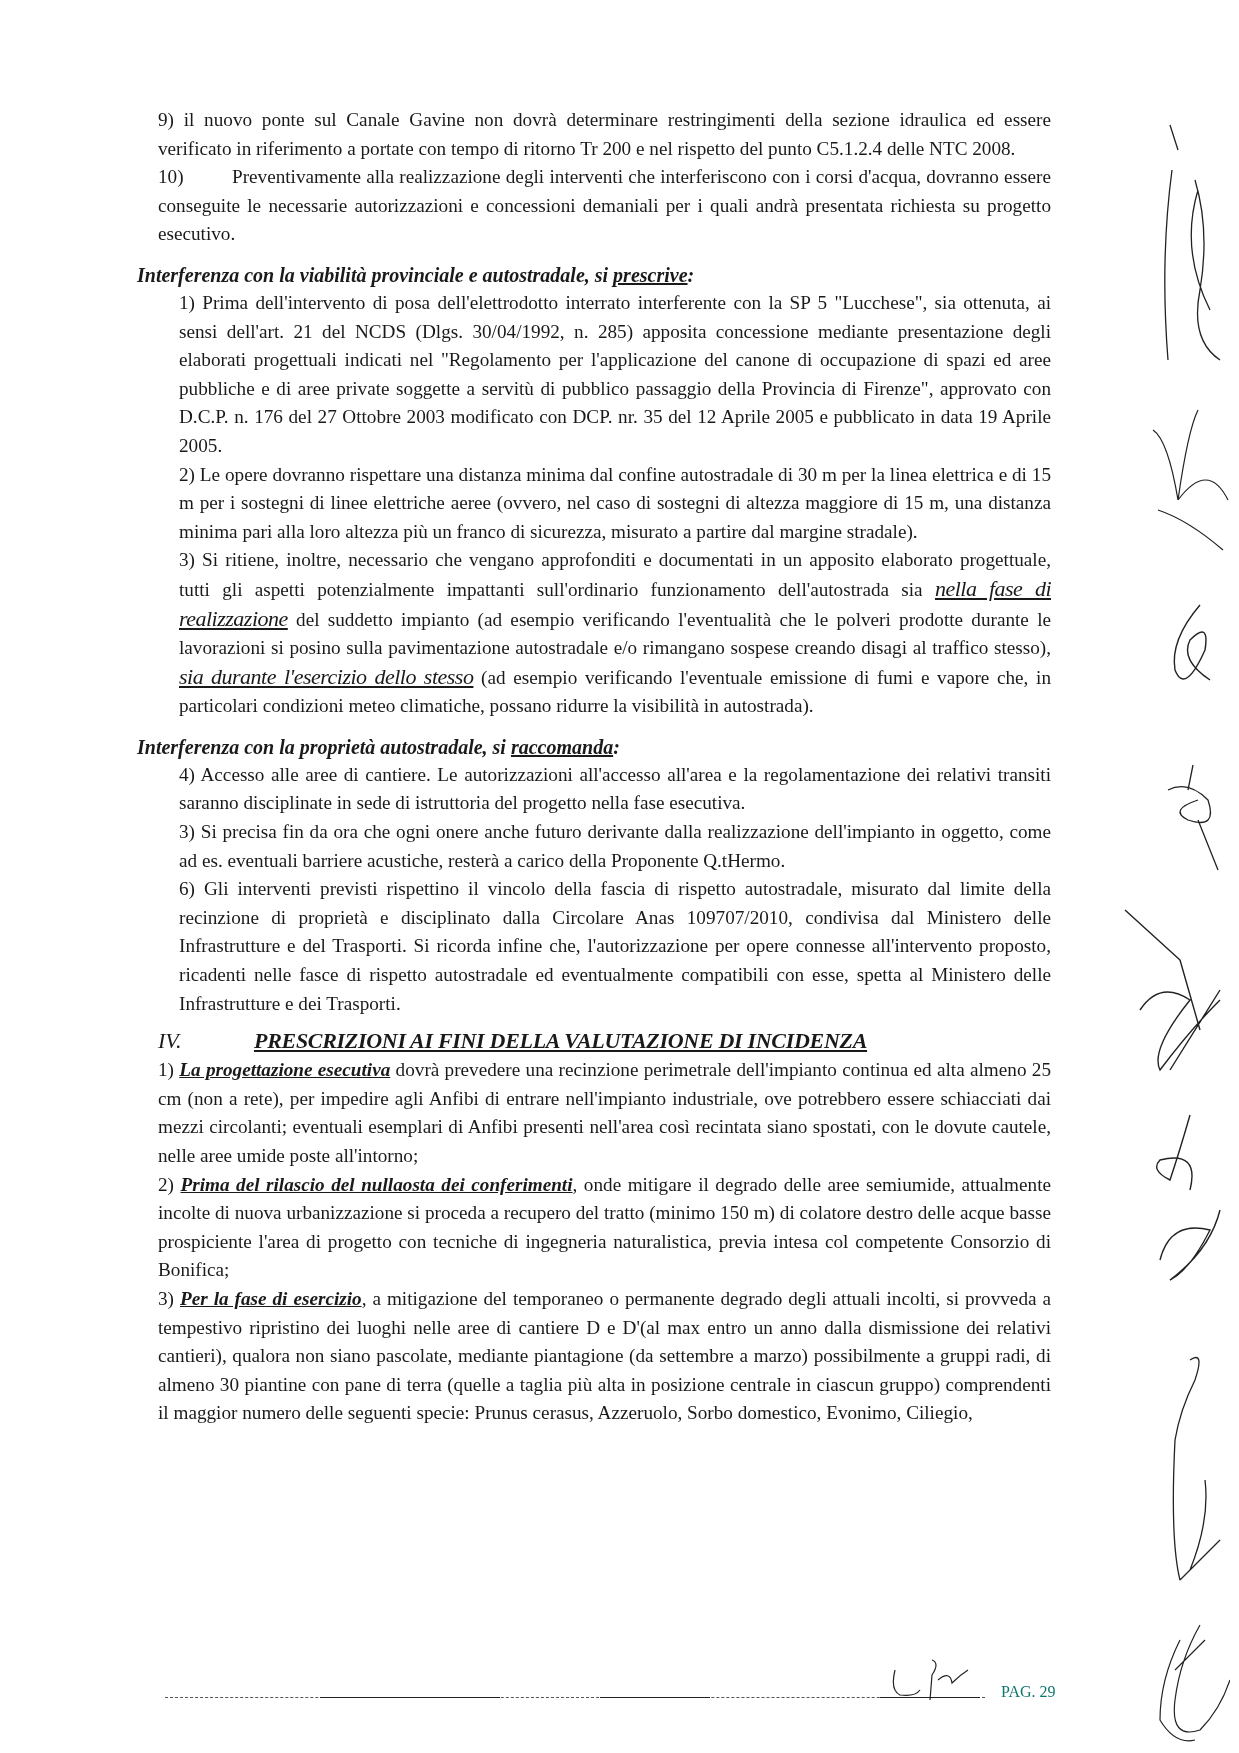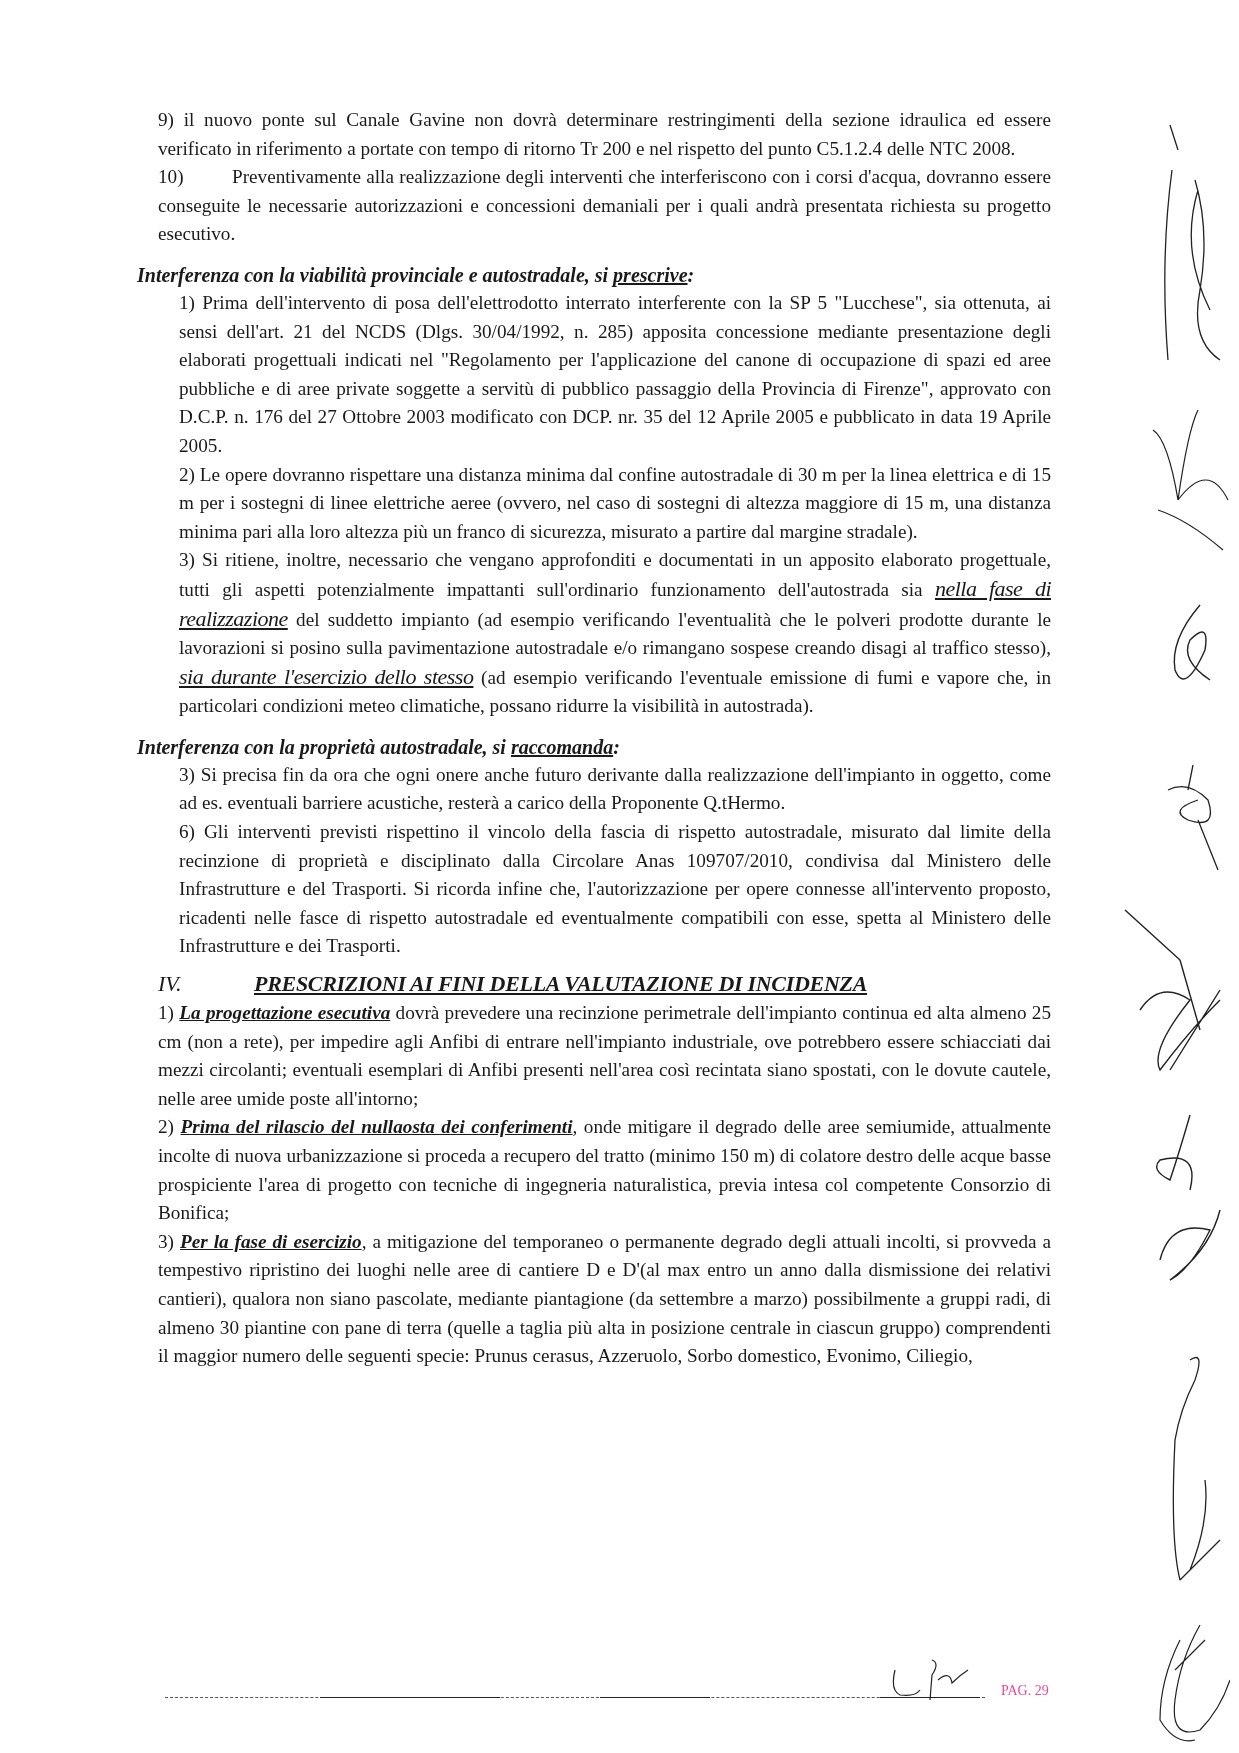--- a/index.html
+++ b/index.html
@@ -28,22 +28,22 @@
   }
   .section-title .roman { width: 96px; font-weight: normal; }
   .section-title .title-text { text-decoration: underline; letter-spacing: -0.3px; }
   .bold-ul { font-weight: bold; font-style: italic; text-decoration: underline; }
   .footer-line {
     position: absolute; left: 165px; top: 1697px; width: 820px; height: 0;
     border-top: 1px dashed #555;
   }
   .footer-solid { position: absolute; top: 1697px; height: 0; border-top: 1px solid #222; }
   .page-num {
-    position: absolute; left: 1001px; top: 1683px; font-size: 14px;
-    font-family: "Liberation Serif", serif; color: #ec4899;
+    position: absolute; left: 1001px; top: 1683px; font-size: 16px;
+    font-family: "Liberation Serif", serif; color: #0f766e;
   }
   .sig { position: absolute; }
   .sig svg { display: block; }
 </style>
 </head>
 <body>
 
 <div class="page">
 
   <div class="body-text" style="top:106px;">
@@ -59,20 +59,21 @@
     <div class="indent">
       <p class="para">1) Prima dell'intervento di posa dell'elettrodotto interrato interferente con la SP 5 "Lucchese", sia ottenuta, ai sensi dell'art. 21 del NCDS (Dlgs. 30/04/1992, n. 285) apposita concessione mediante presentazione degli elaborati progettuali indicati nel "Regolamento per l'applicazione del canone di occupazione di spazi ed aree pubbliche e di aree private soggette a servitù di pubblico passaggio della Provincia di Firenze", approvato con D.C.P. n. 176 del 27 Ottobre 2003 modificato con DCP. nr. 35 del 12 Aprile 2005 e pubblicato in data 19 Aprile 2005.</p>
       <p class="para">2) Le opere dovranno rispettare una distanza minima dal confine autostradale di 30 m per la linea elettrica e di 15 m per i sostegni di linee elettriche aeree (ovvero, nel caso di sostegni di altezza maggiore di 15 m, una distanza minima pari alla loro altezza più un franco di sicurezza, misurato a partire dal margine stradale).</p>
       <p class="para"><span>3) Si ritiene, inoltre, necessario che vengano approfonditi e documentati in un apposito elaborato progettuale, tutti gli aspetti potenzialmente impattanti sull'ordinario funzionamento dell'autostrada sia </span><span class="uline-it">nella fase di realizzazione</span><span> del suddetto impianto (ad esempio verificando l'eventualità che le polveri prodotte durante le lavorazioni si posino sulla pavimentazione autostradale e/o rimangano sospese creando disagi al traffico stesso), </span><span class="uline-it">sia durante l'esercizio dello stesso</span><span> (ad esempio verificando l'eventuale emissione di fumi e vapore che, in particolari condizioni meteo climatiche, possano ridurre la visibilità in autostrada).</span></p>
     </div>
 
     <p class="para heading">
       <span>Interferenza con la proprietà autostradale, si </span><u>raccomanda</u><span>:</span>
     </p>
     <div class="indent">
+      <p class="para">4) Accesso alle aree di cantiere. Le autorizzazioni all'accesso all'area e la regolamentazione dei relativi transiti saranno disciplinate in sede di istruttoria del progetto nella fase esecutiva.</p>
       <p class="para">3) Si precisa fin da ora che ogni onere anche futuro derivante dalla realizzazione dell'impianto in oggetto, come ad es. eventuali barriere acustiche, resterà a carico della Proponente Q.tHermo.</p>
       <p class="para">6) Gli interventi previsti rispettino il vincolo della fascia di rispetto autostradale, misurato dal limite della recinzione di proprietà e disciplinato dalla Circolare Anas 109707/2010, condivisa dal Ministero delle Infrastrutture e del Trasporti. Si ricorda infine che, l'autorizzazione per opere connesse all'intervento proposto, ricadenti nelle fasce di rispetto autostradale ed eventualmente compatibili con esse, spetta al Ministero delle Infrastrutture e dei Trasporti.</p>
     </div>
 
     <div class="section-title">
       <span class="roman">IV.</span>
       <span class="title-text">PRESCRIZIONI AI FINI DELLA VALUTAZIONE DI INCIDENZA</span>
     </div>
     <div>
       <p class="para"><span>1) </span><span class="bold-ul">La progettazione esecutiva</span><span> dovrà prevedere una recinzione perimetrale dell'impianto continua ed alta almeno 25 cm (non a rete), per impedire agli Anfibi di entrare nell'impianto industriale, ove potrebbero essere schiacciati dai mezzi circolanti; eventuali esemplari di Anfibi presenti nell'area così recintata siano spostati, con le dovute cautele, nelle aree umide poste all'intorno;</span></p>

